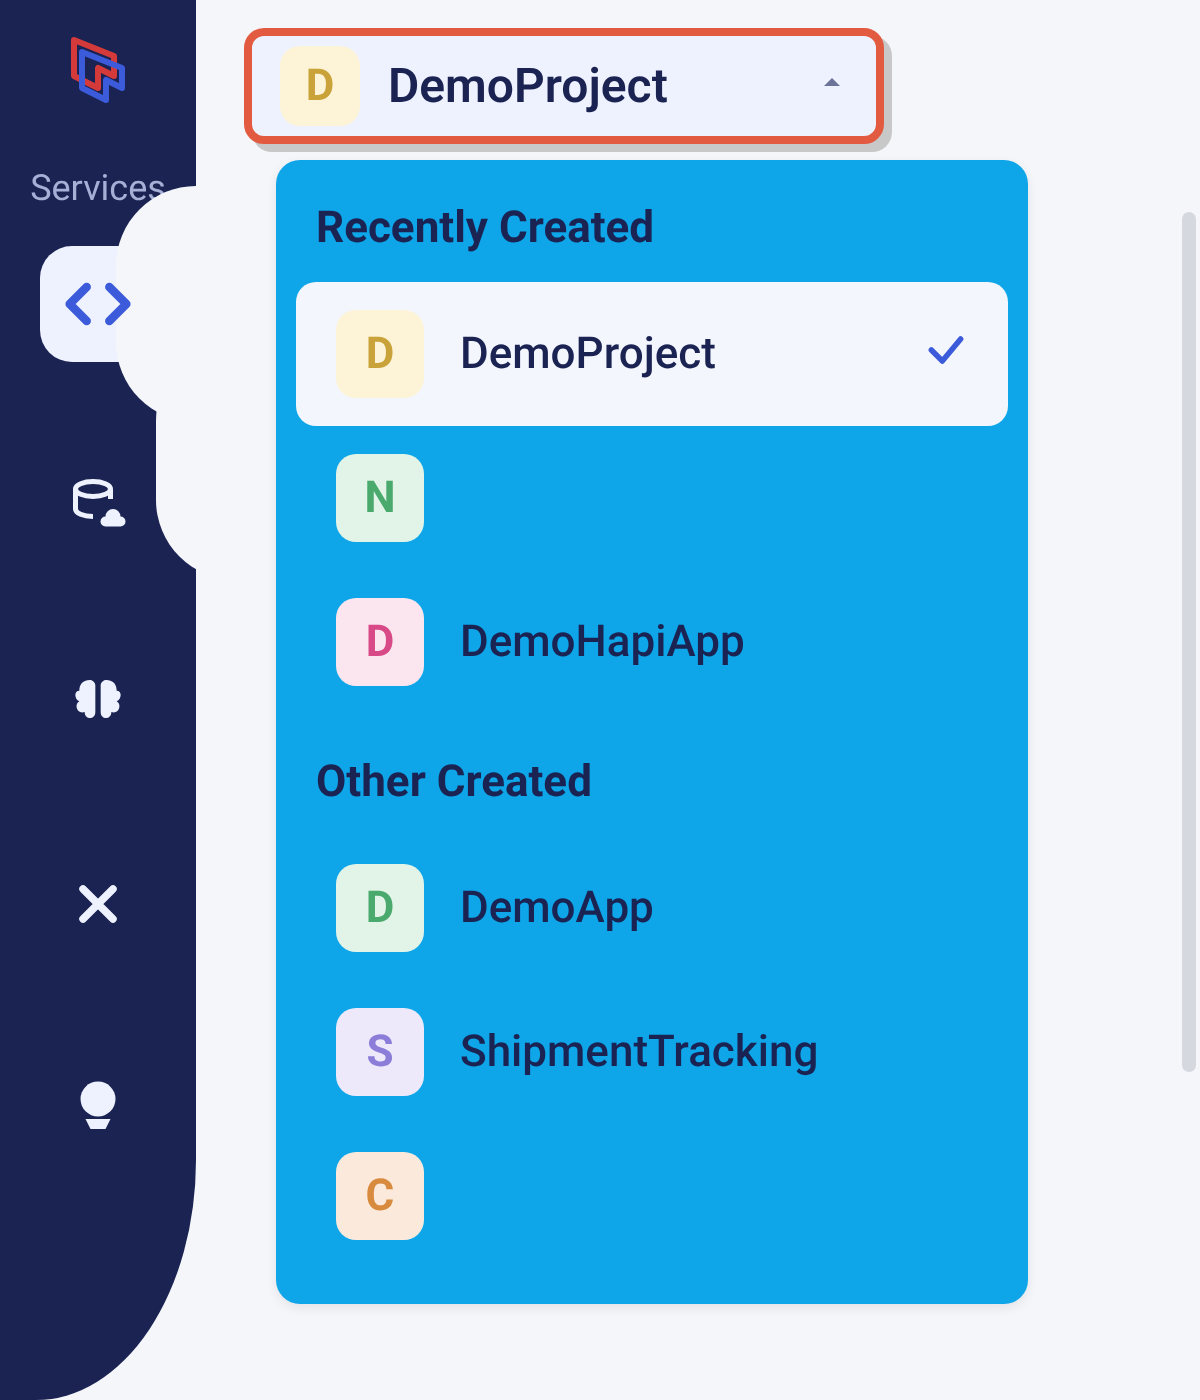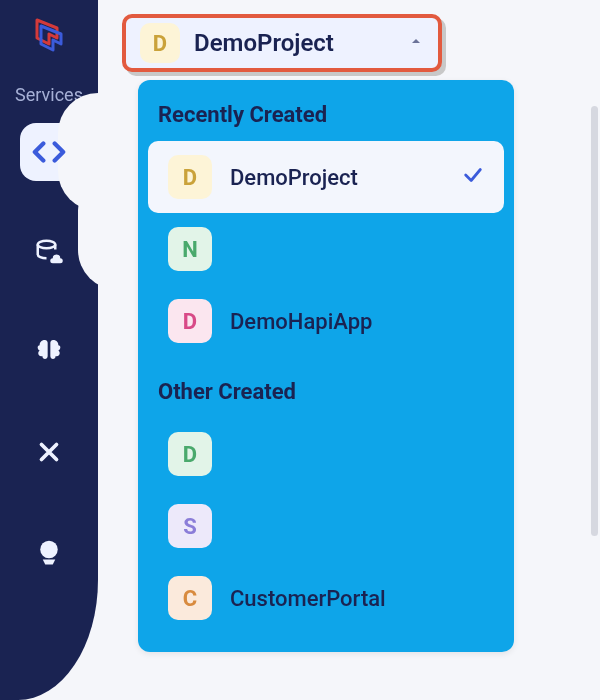--- a/index.html
+++ b/index.html
@@ -243,24 +243,25 @@
       </div>
       <div class="dropdown-item">
         <div class="avatar pink">D</div>
         <div class="label">DemoHapiApp</div>
       </div>
     </div>
   <div class="dropdown-section-title" style="padding-top:22px">Other Created</div>
   <div id="other-list">
       <div class="dropdown-item">
         <div class="avatar green">D</div>
+        <div class="label">DemoApp</div>
       </div>
       <div class="dropdown-item">
         <div class="avatar purple">S</div>
+        <div class="label">ShipmentTracking</div>
       </div>
       <div class="dropdown-item">
         <div class="avatar orange">C</div>
-        <div class="label">CustomerPortal</div>
       </div>
     </div>
 </div>
 
 <div class="scrollbar"></div>
 
 </body></html>

